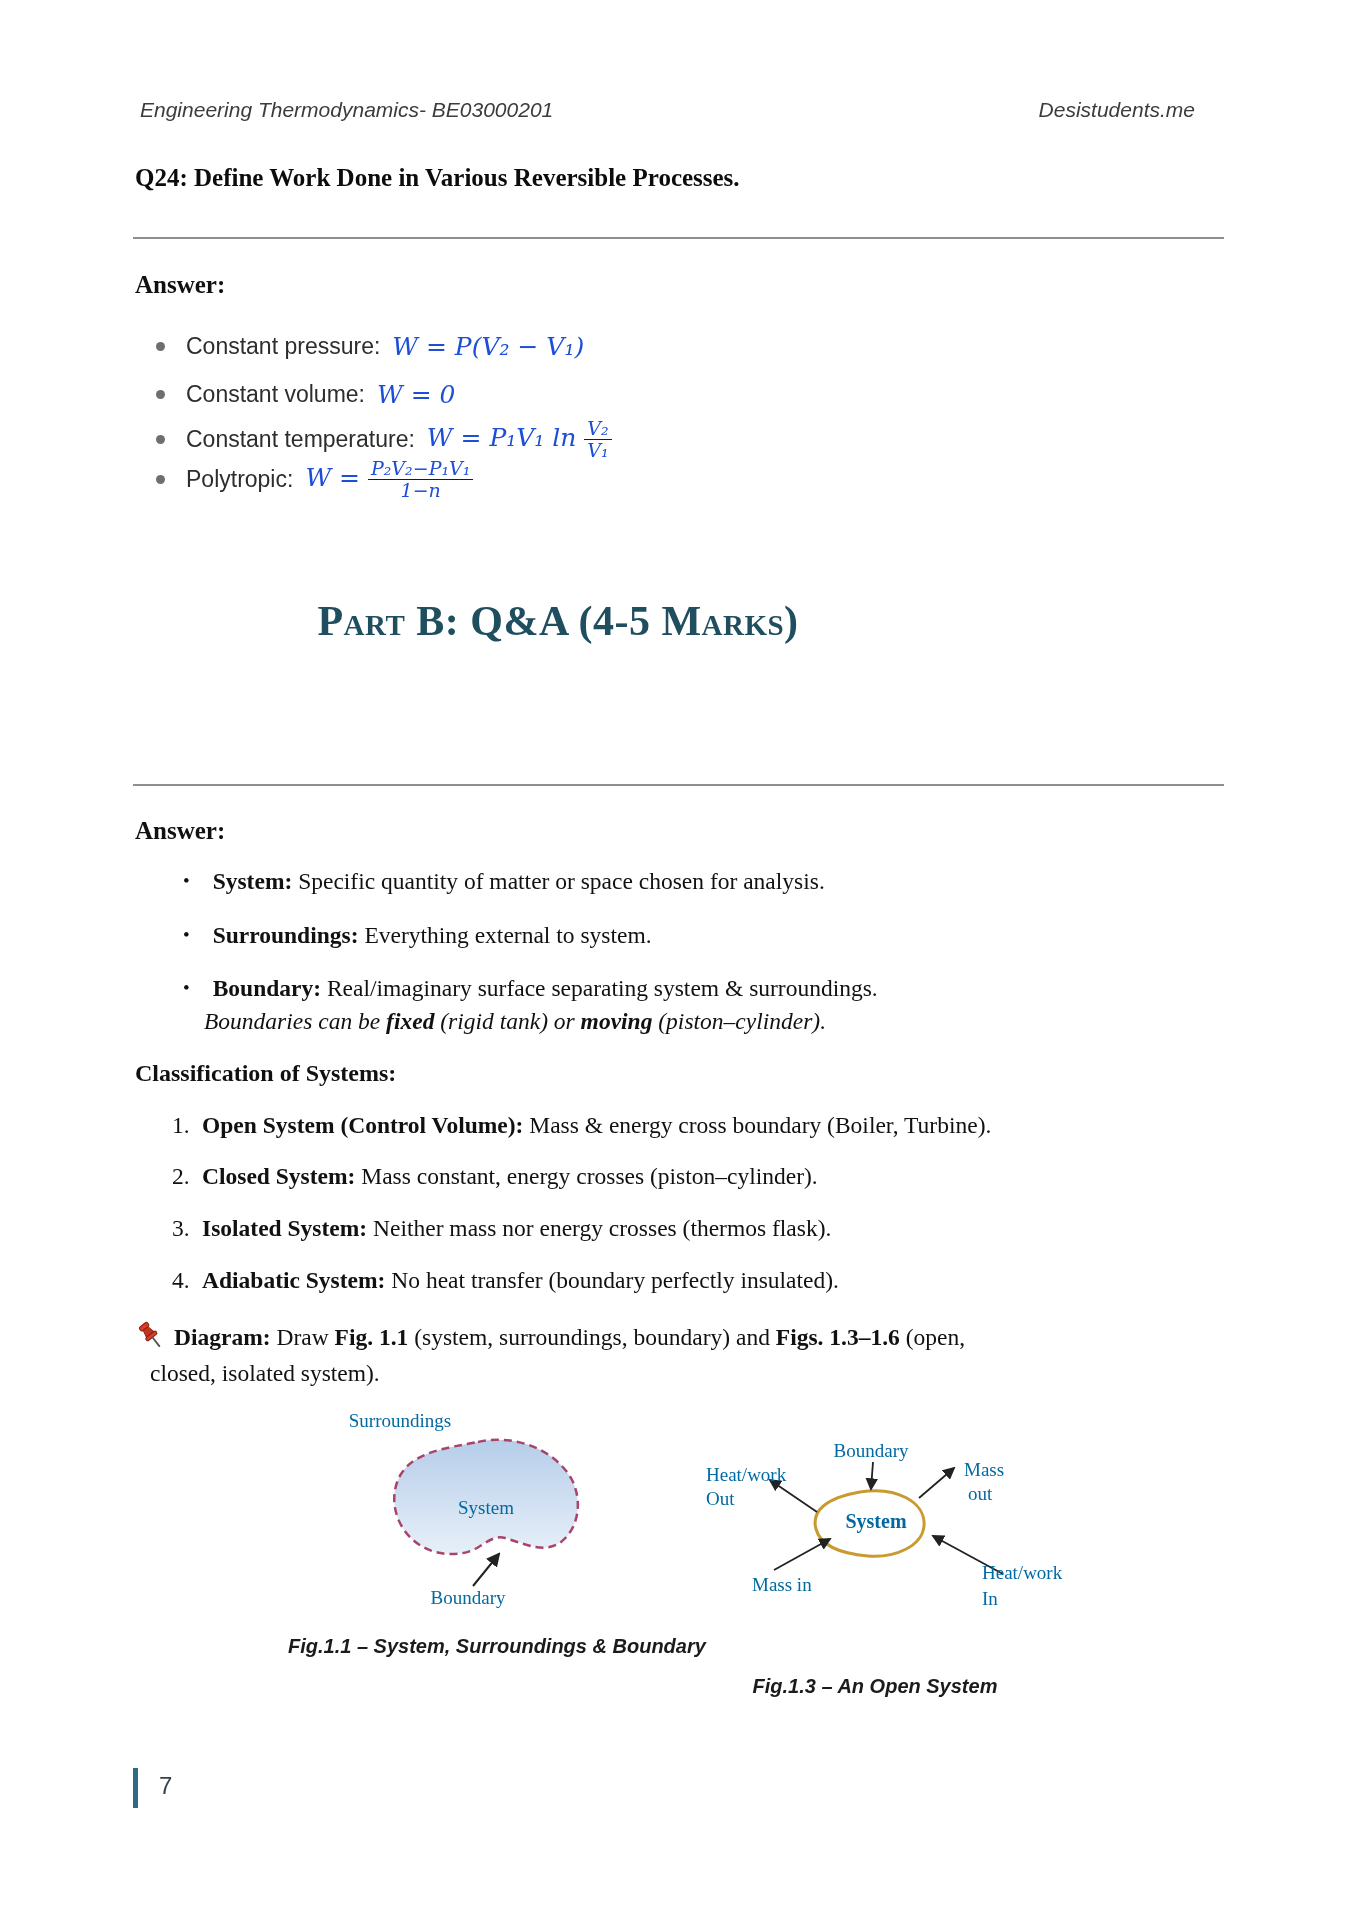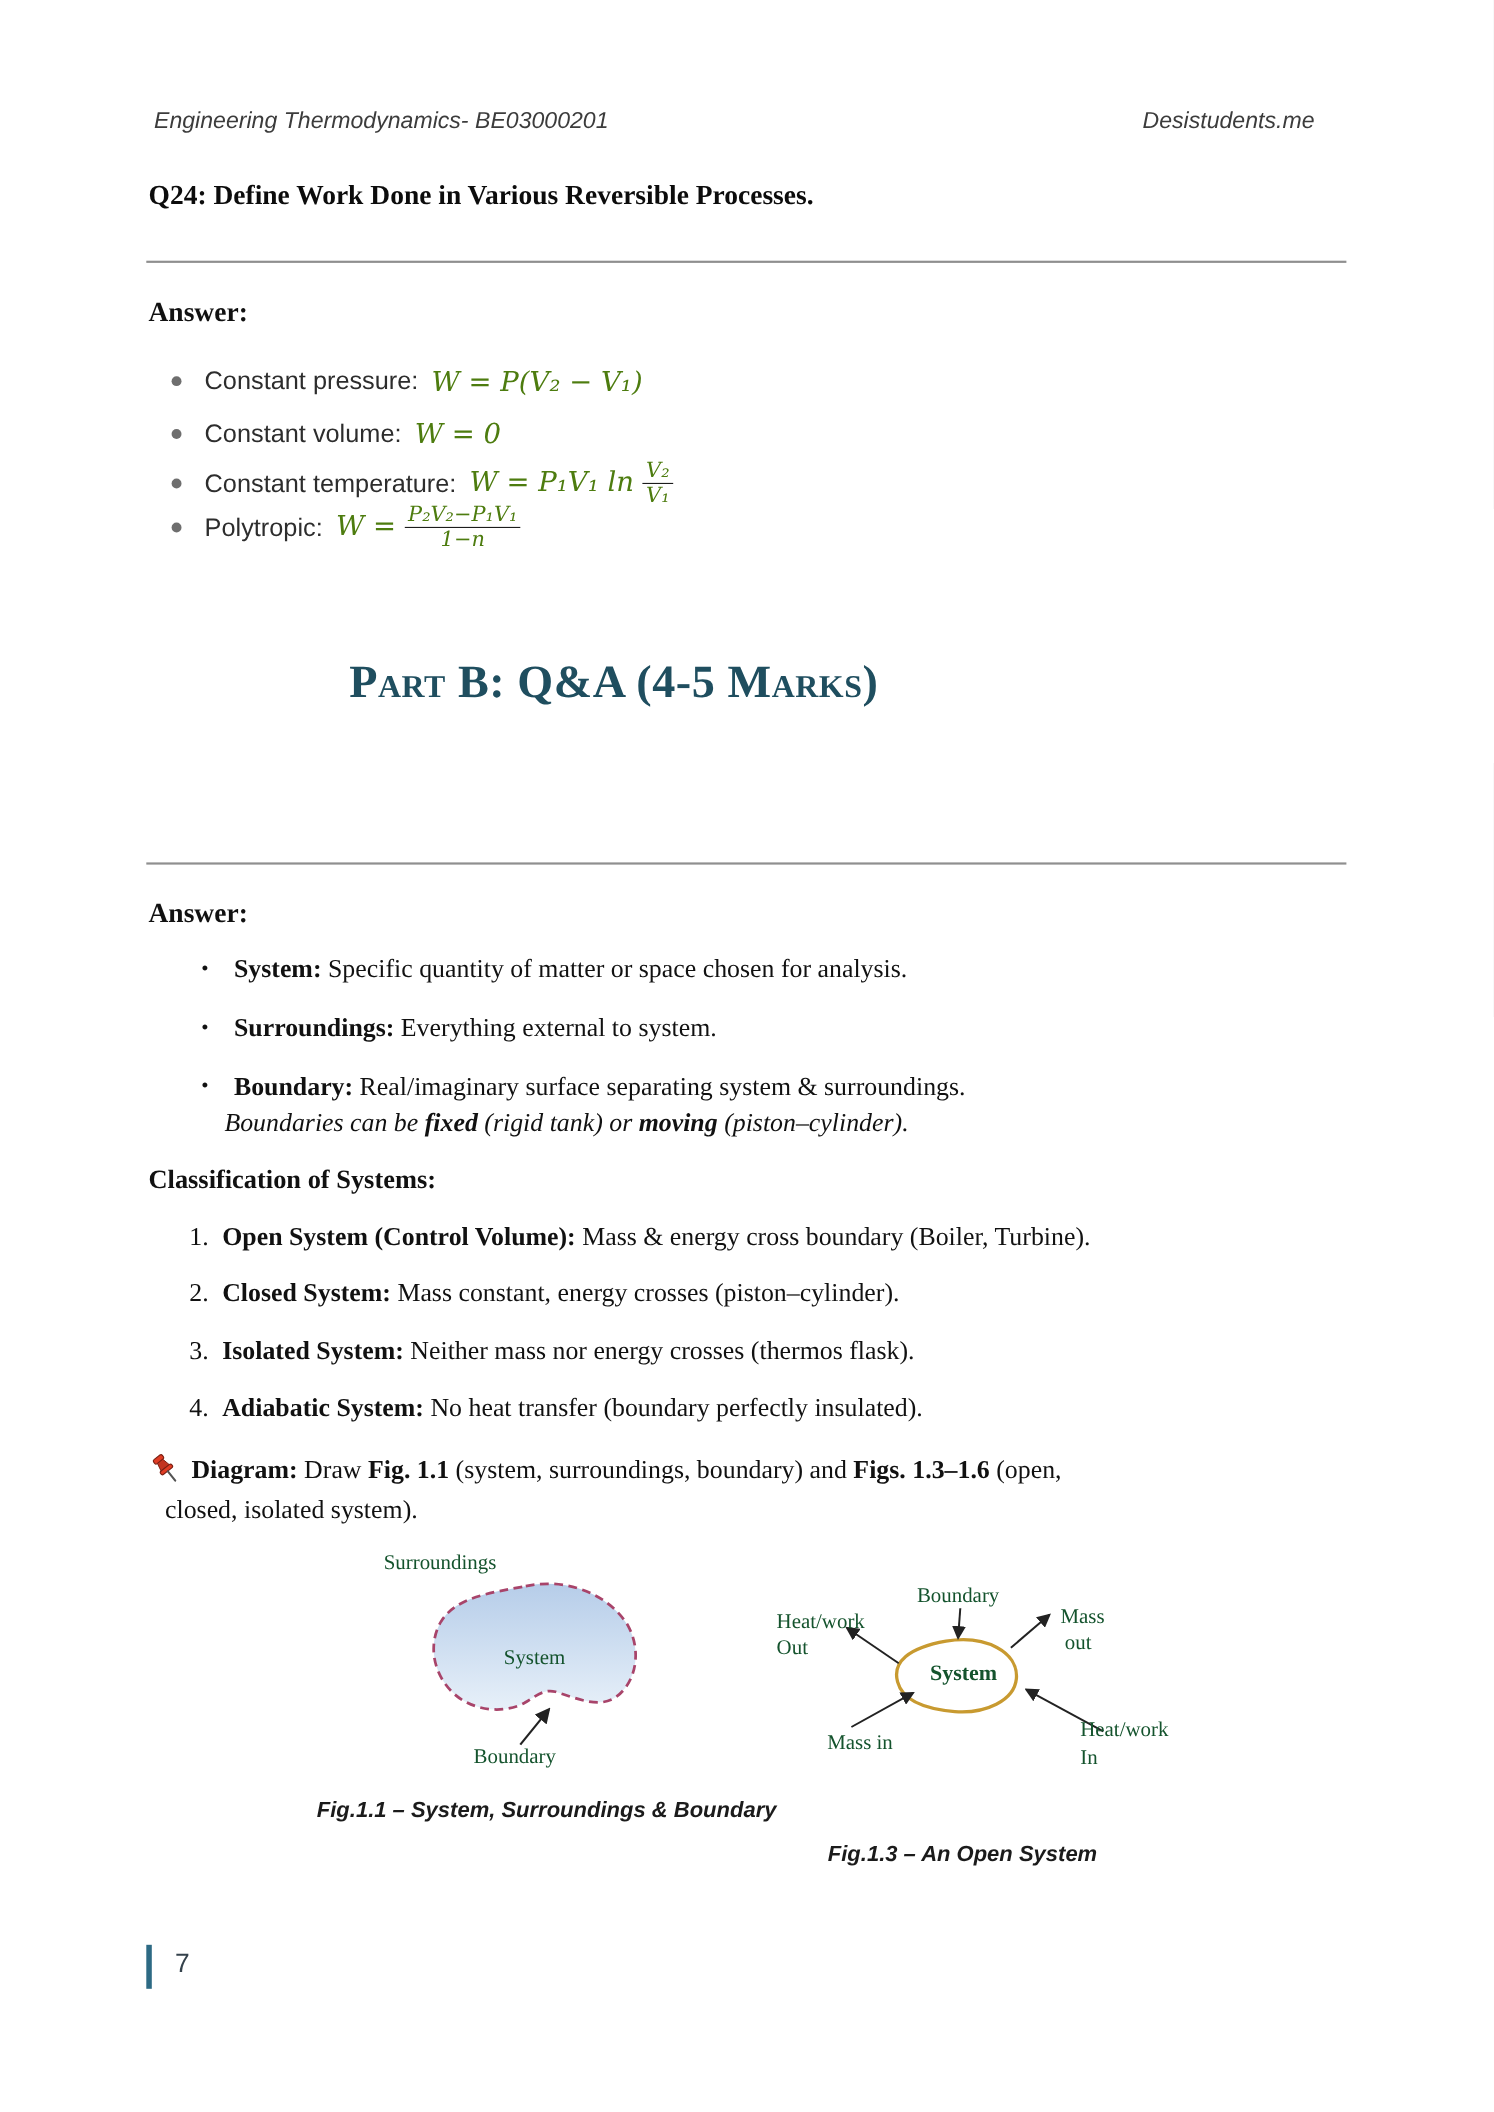--- a/index.html
+++ b/index.html
@@ -17,40 +17,40 @@
   .rule { position:absolute; left:133px; width:1091px; border:none;
           border-top:2px solid #8f8f8f; margin:0; }
   .anslabel { position:absolute; left:135px; font-size:25px; font-weight:bold; }
   
   .frow { position:absolute; left:156px; display:flex; align-items:center; }
   .dot1 { width:9px; height:9px; border-radius:50%; background:#6e6e6e;
           margin-right:21px; flex:0 0 auto; }
   .flabel { font-family:"Liberation Sans",sans-serif; font-size:23px; color:#2d2d2d;
             margin-right:12px; white-space:nowrap; }
   .math { font-family:"DejaVu Serif",serif; font-style:italic; font-size:25px;
-          color:#4d7c0f; white-space:nowrap; }
+          color:#1d4ed8; white-space:nowrap; }
   .frac { display:inline-block; text-align:center; vertical-align:middle;
           font-size:19px; line-height:1.12; margin-left:8px; }
   .frac .num { display:block; padding:0 3px; }
   .frac .den { display:block; border-top:1.5px solid #1c1c1c; padding:0 3px; }
   .partb { position:absolute; left:133px; top:597px; width:850px; text-align:center;
            font-variant:small-caps; font-weight:bold; font-size:42px;
            letter-spacing:0.5px; }
   
   .brow { position:absolute; left:183px; font-size:23.5px; white-space:nowrap; }
   .dot2 { font-size:19px; margin-right:23px; vertical-align:2px; }
   .cont { position:absolute; left:204px; font-size:23.5px; white-space:nowrap; }
   .clsf { position:absolute; left:135px; font-size:24px; font-weight:bold; }
   .nrow { position:absolute; left:172px; font-size:23.5px; white-space:nowrap; }
   .nnum { display:inline-block; min-width:30px; }
   .diag { position:absolute; left:135px; display:flex; align-items:center;
           font-size:23.5px; white-space:nowrap; }
   .pin  { margin-right:9px; flex:0 0 auto; }
   
-  .figlabel { position:absolute; font-size:19px; color:#14532d; white-space:nowrap; }
+  .figlabel { position:absolute; font-size:19px; color:#0369a1; white-space:nowrap; }
   .figcenter { text-align:center; }
   .caption { position:absolute; font-family:"Liberation Sans",sans-serif;
              font-style:italic; font-weight:600; font-size:20px; color:#1b1b1b;
              text-align:center; white-space:nowrap; }
   .pagebar { position:absolute; left:133px; top:1768px; width:5px; height:40px; }
   .pagenum { position:absolute; left:159px; top:1772px;
              font-family:"Liberation Sans",sans-serif; font-size:24px; color:#35424c; }
 </style>
 </head>
 <body>

